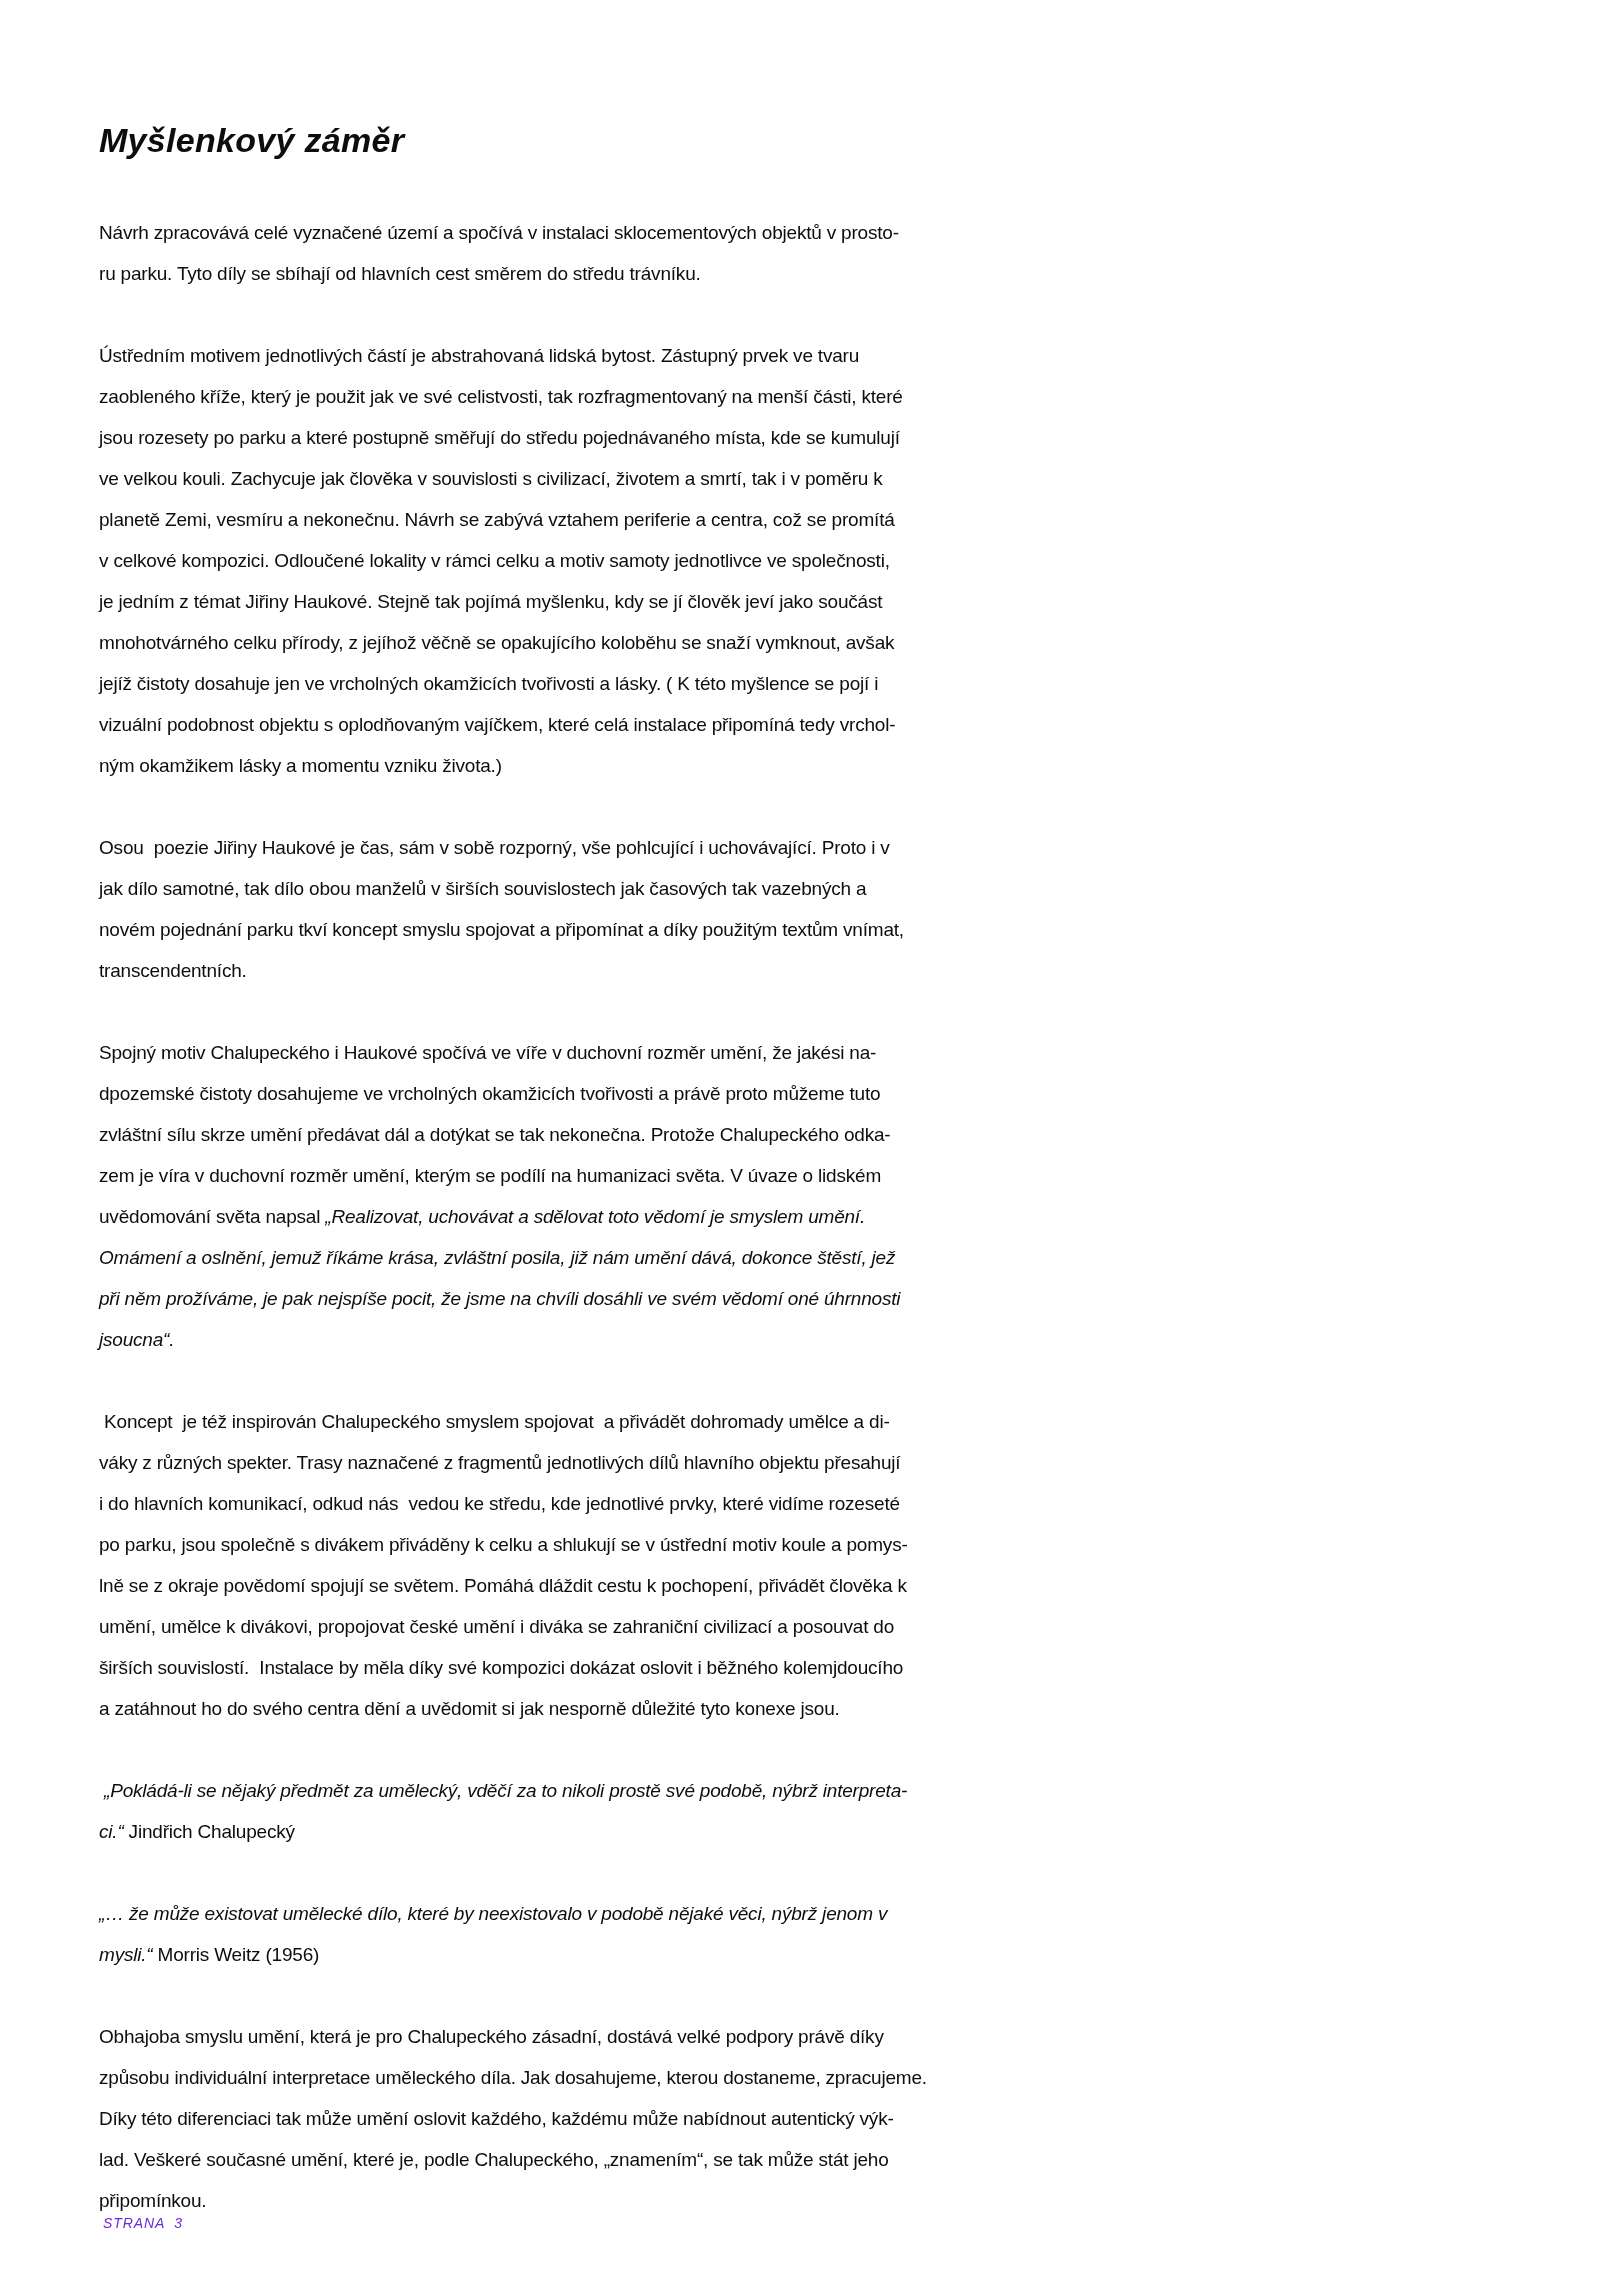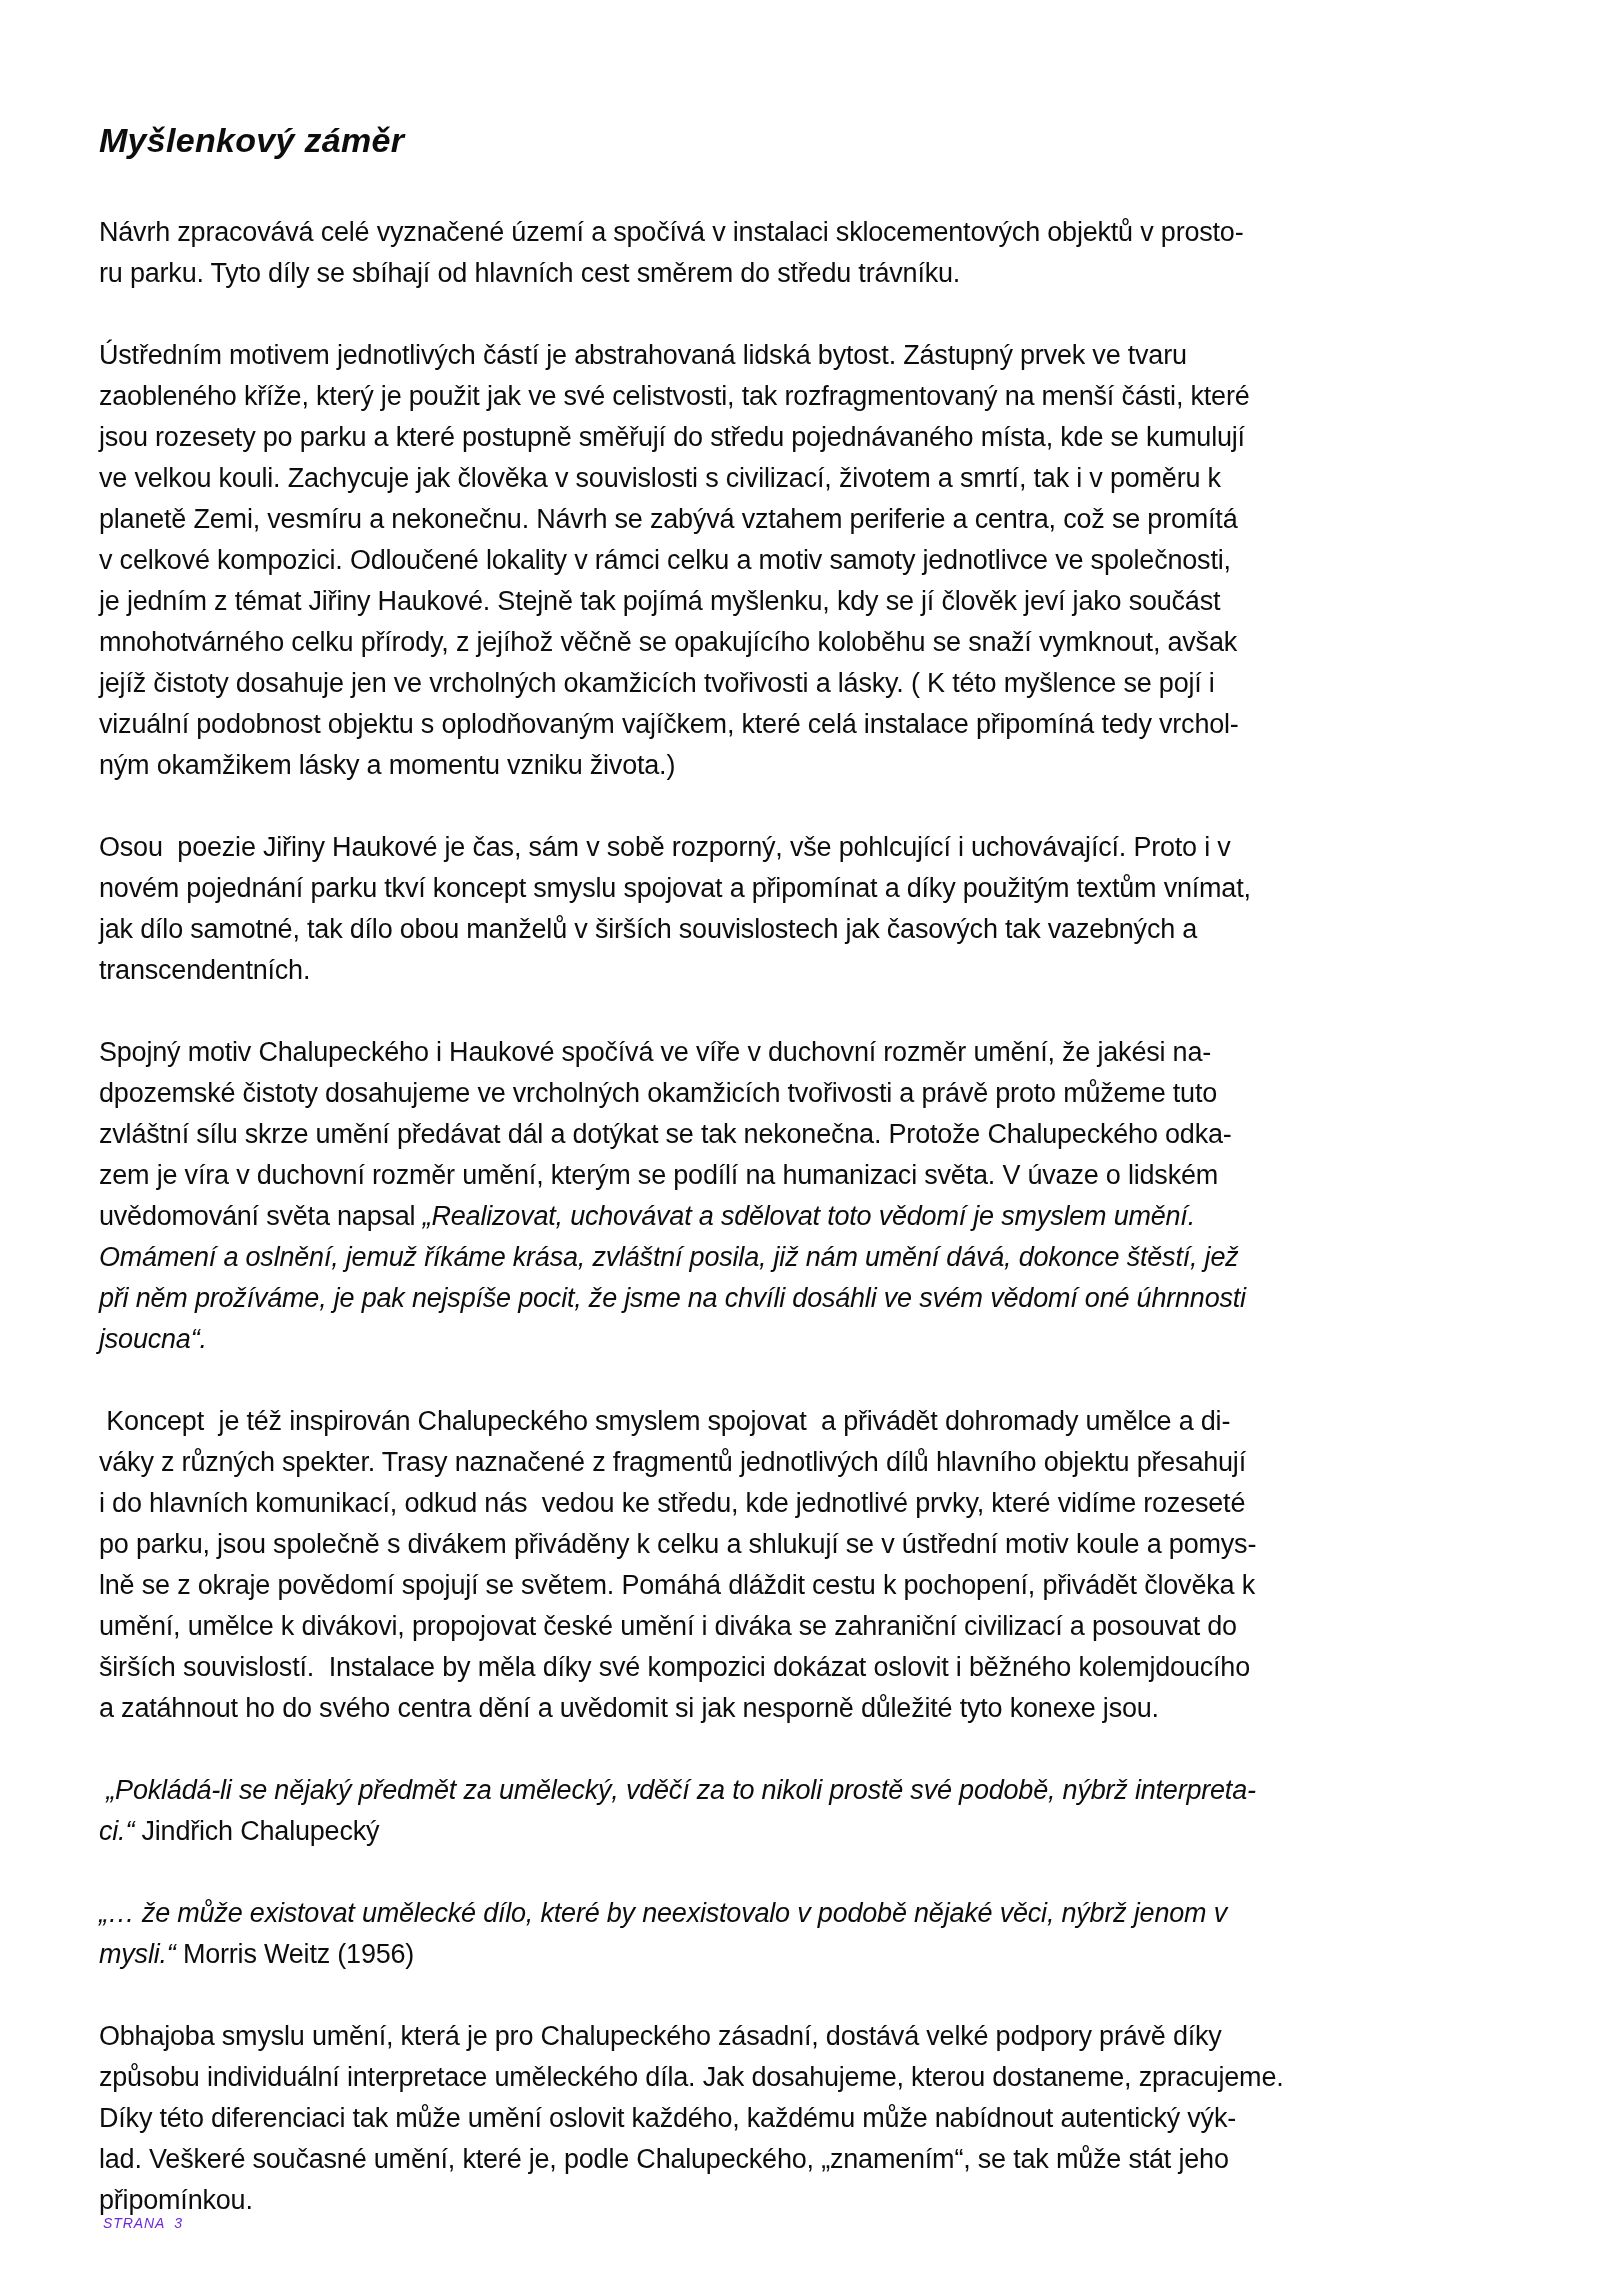--- a/index.html
+++ b/index.html
@@ -24,21 +24,21 @@
     line-height: 41px;
     font-weight: 700;
     font-style: italic;
     letter-spacing: 0.3px;
     color: #0d0d0d;
   }
   .paragraph {
     margin: 0 0 41px 0;
   }
   .line {
-    font-size: 27px;
+    font-size: 19px;
     line-height: 41px;
     white-space: pre;
     letter-spacing: -0.2px;
     color: #0d0d0d;
   }
   .seg.italic {
     font-style: italic;
   }
   .footer {
     position: absolute;
@@ -69,22 +69,22 @@
         <div class="line"><span class="seg">planetě Zemi, vesmíru a nekonečnu. Návrh se zabývá vztahem periferie a centra, což se promítá</span></div>
         <div class="line"><span class="seg">v celkové kompozici. Odloučené lokality v rámci celku a motiv samoty jednotlivce ve společnosti,</span></div>
         <div class="line"><span class="seg">je jedním z témat Jiřiny Haukové. Stejně tak pojímá myšlenku, kdy se jí člověk jeví jako součást</span></div>
         <div class="line"><span class="seg">mnohotvárného celku přírody, z jejíhož věčně se opakujícího koloběhu se snaží vymknout, avšak</span></div>
         <div class="line"><span class="seg">jejíž čistoty dosahuje jen ve vrcholných okamžicích tvořivosti a lásky. ( K této myšlence se pojí i</span></div>
         <div class="line"><span class="seg">vizuální podobnost objektu s oplodňovaným vajíčkem, které celá instalace připomíná tedy vrchol-</span></div>
         <div class="line"><span class="seg">ným okamžikem lásky a momentu vzniku života.)</span></div>
       </div>
       <div class="paragraph">
         <div class="line"><span class="seg">Osou  poezie Jiřiny Haukové je čas, sám v sobě rozporný, vše pohlcující i uchovávající. Proto i v</span></div>
+        <div class="line"><span class="seg">jak dílo samotné, tak dílo obou manželů v širších souvislostech jak časových tak vazebných a</span></div>
         <div class="line"><span class="seg">novém pojednání parku tkví koncept smyslu spojovat a připomínat a díky použitým textům vnímat,</span></div>
-        <div class="line"><span class="seg">jak dílo samotné, tak dílo obou manželů v širších souvislostech jak časových tak vazebných a</span></div>
         <div class="line"><span class="seg">transcendentních.</span></div>
       </div>
       <div class="paragraph">
         <div class="line"><span class="seg">Spojný motiv Chalupeckého i Haukové spočívá ve víře v duchovní rozměr umění, že jakési na-</span></div>
         <div class="line"><span class="seg">dpozemské čistoty dosahujeme ve vrcholných okamžicích tvořivosti a právě proto můžeme tuto</span></div>
         <div class="line"><span class="seg">zvláštní sílu skrze umění předávat dál a dotýkat se tak nekonečna. Protože Chalupeckého odka-</span></div>
         <div class="line"><span class="seg">zem je víra v duchovní rozměr umění, kterým se podílí na humanizaci světa. V úvaze o lidském</span></div>
         <div class="line"><span class="seg">uvědomování světa napsal </span><span class="seg italic">„Realizovat, uchovávat a sdělovat toto vědomí je smyslem umění.</span></div>
         <div class="line"><span class="seg italic">Omámení a oslnění, jemuž říkáme krása, zvláštní posila, již nám umění dává, dokonce štěstí, jež</span></div>
         <div class="line"><span class="seg italic">při něm prožíváme, je pak nejspíše pocit, že jsme na chvíli dosáhli ve svém vědomí oné úhrnnosti</span></div>

